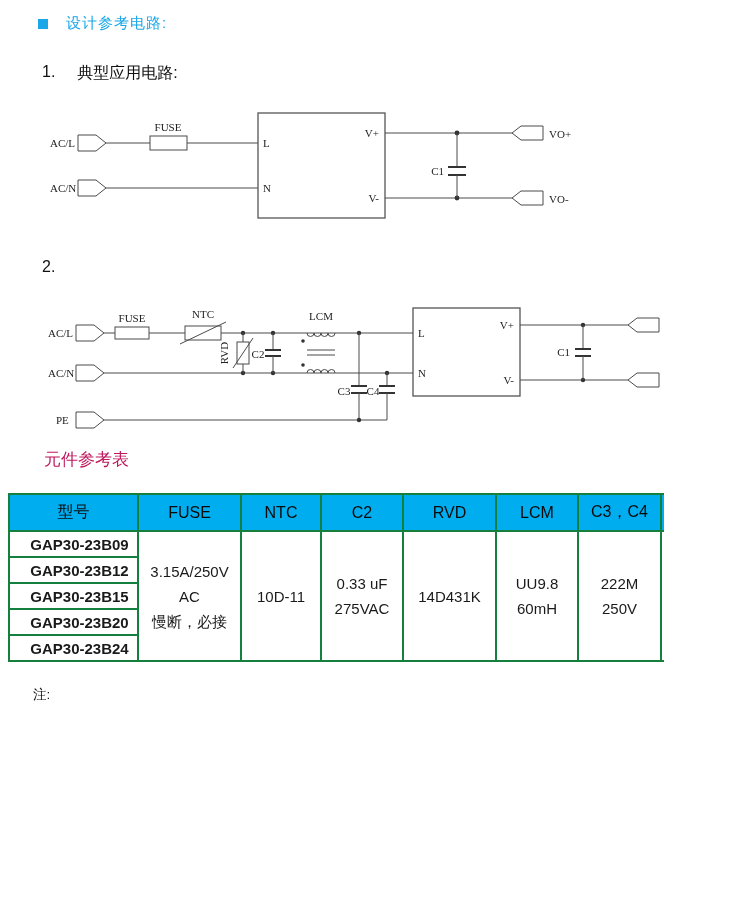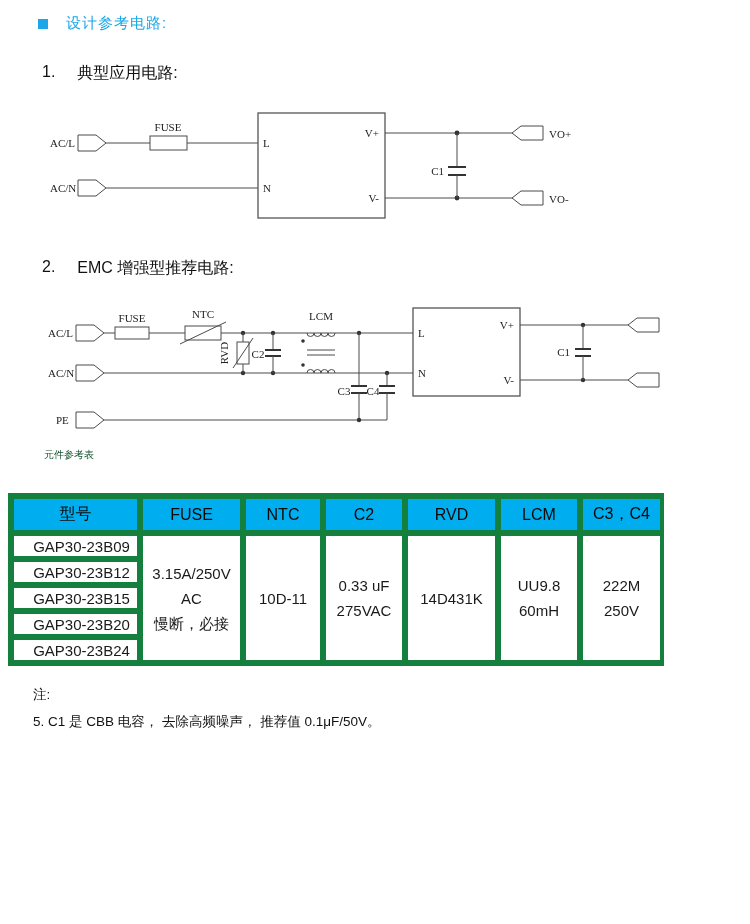--- a/index.html
+++ b/index.html
@@ -15,27 +15,27 @@
   .sec-heading.h2 { top:258px; }
 
   svg.circuit { position:absolute; left:0; }
   svg.circuit text { font-family:"Liberation Serif", serif; font-size:11px; fill:#222; }
   svg.circuit .wire { stroke:#4a4a4a; stroke-width:1; fill:none; }
   svg.circuit .sym  { stroke:#4a4a4a; stroke-width:1; fill:#ffffff; }
   svg.circuit .plate{ stroke:#333; stroke-width:2; fill:none; }
   svg.circuit .dot  { fill:#333; }
   svg.circuit .box  { stroke:#555; stroke-width:1.3; fill:#fff; }
 
-  .table-caption { position:absolute; top:448px; left:44px; font-size:10px; color:#14532d; }
+  .table-caption { position:absolute; top:448px; left:44px; font-size:17px; color:#be185d; }
 
   table.ref { position:absolute; top:493px; left:8px; width:734px; border-collapse:collapse; table-layout:fixed; }
-  table.ref th, table.ref td { border:6px solid #15803d; text-align:center; vertical-align:middle; overflow:hidden; }
+  table.ref th, table.ref td { border:2px solid #15803d; text-align:center; vertical-align:middle; overflow:hidden; }
   table.ref th { background:#00aeef; height:37px; font-size:16px; font-weight:400; color:#0a0a0a; }
   table.ref td { height:26px; font-size:15px; background:#fff; }
-  td.model { text-align:left; padding-left:12px; }
+  td.model { text-align:left; padding-left:12px;font-weight:bold; }
   .cell-lines div { line-height:25px; }
 
   .notes { position:absolute; top:681px; left:33px; width:700px; font-size:13.5px; line-height:27px; color:#111; }
   .notes p { margin:0; }
 </style>
 </head>
 <body>
 
 <div class="page">
 
@@ -80,21 +80,20 @@
     <text x="444" y="80" text-anchor="end">C1</text>
 
     <polygon class="sym" points="512,38 521,31 543,31 543,45 521,45"></polygon>
     <polygon class="sym" points="512,103 521,96 543,96 543,110 521,110"></polygon>
     <text x="549" y="43">VO+</text>
     <text x="549" y="108">VO-</text>
   </svg>
 
   <div class="sec-heading h2">
     <span>2.</span>
-    <span>EMC 增强型推荐电路:</span>
   </div>
 
   <svg class="circuit" style="top:298px" width="750" height="145" viewBox="0 0 750 145">
 
     <line class="wire" x1="104" y1="35" x2="413" y2="35"></line>
     <line class="wire" x1="104" y1="75" x2="413" y2="75"></line>
     <line class="wire" x1="104" y1="122" x2="387" y2="122"></line>
 
     <polygon class="sym" points="76,27 94,27 104,35 94,43 76,43"></polygon>
     <polygon class="sym" points="76,67 94,67 104,75 94,83 76,83"></polygon>
@@ -231,16 +230,15 @@
         <td class="model">GAP30-23B20</td>
       </tr>
       <tr>
         <td class="model">GAP30-23B24</td>
       </tr>
     </tbody>
   </table>
 
   <div class="notes">
     <p>注:</p>
-    <p>5. C1 是 CBB 电容， 去除高频噪声， 推荐值 0.1μF/50V。</p>
   </div>
 
 </div>
 
 </body></html>

